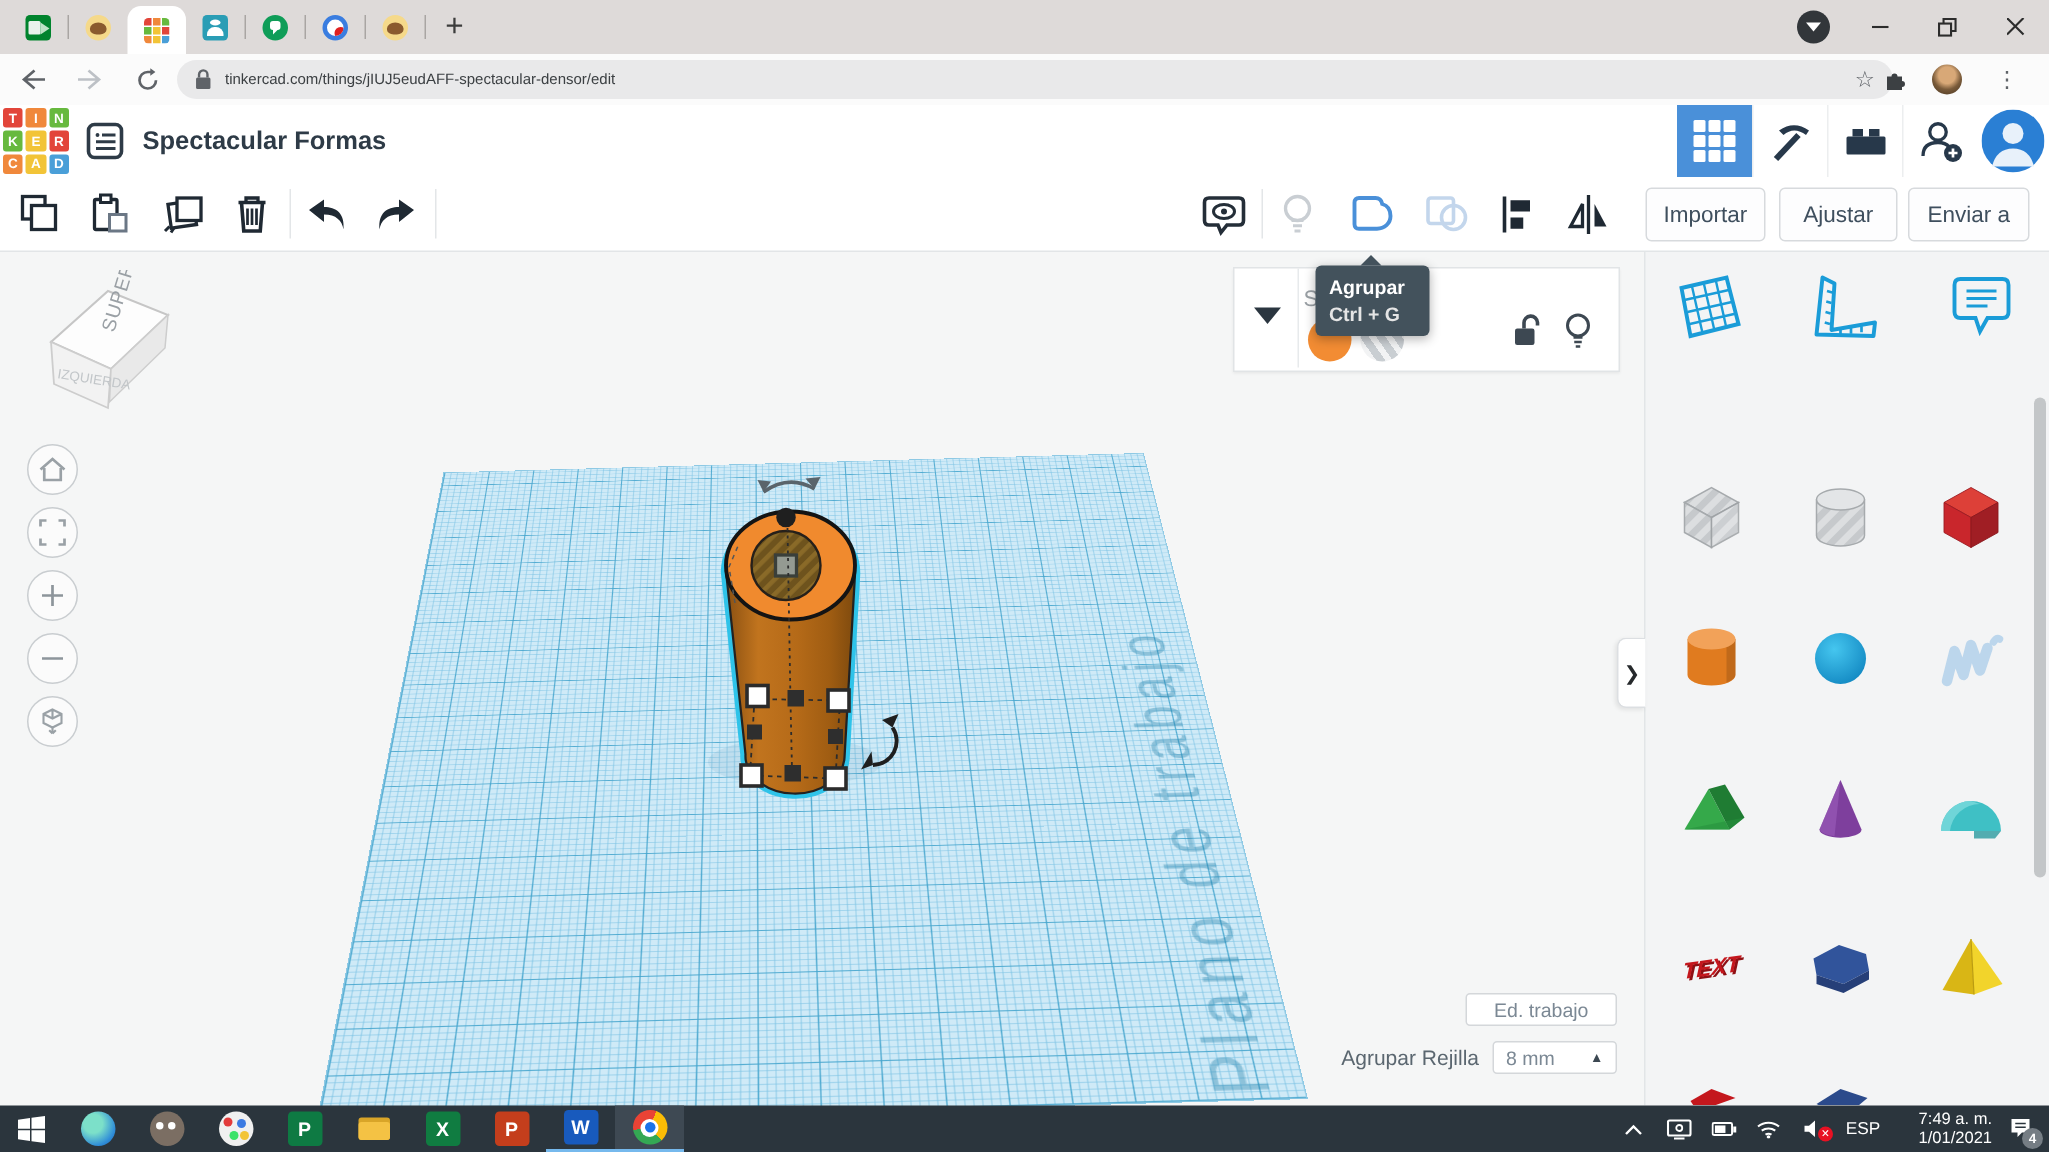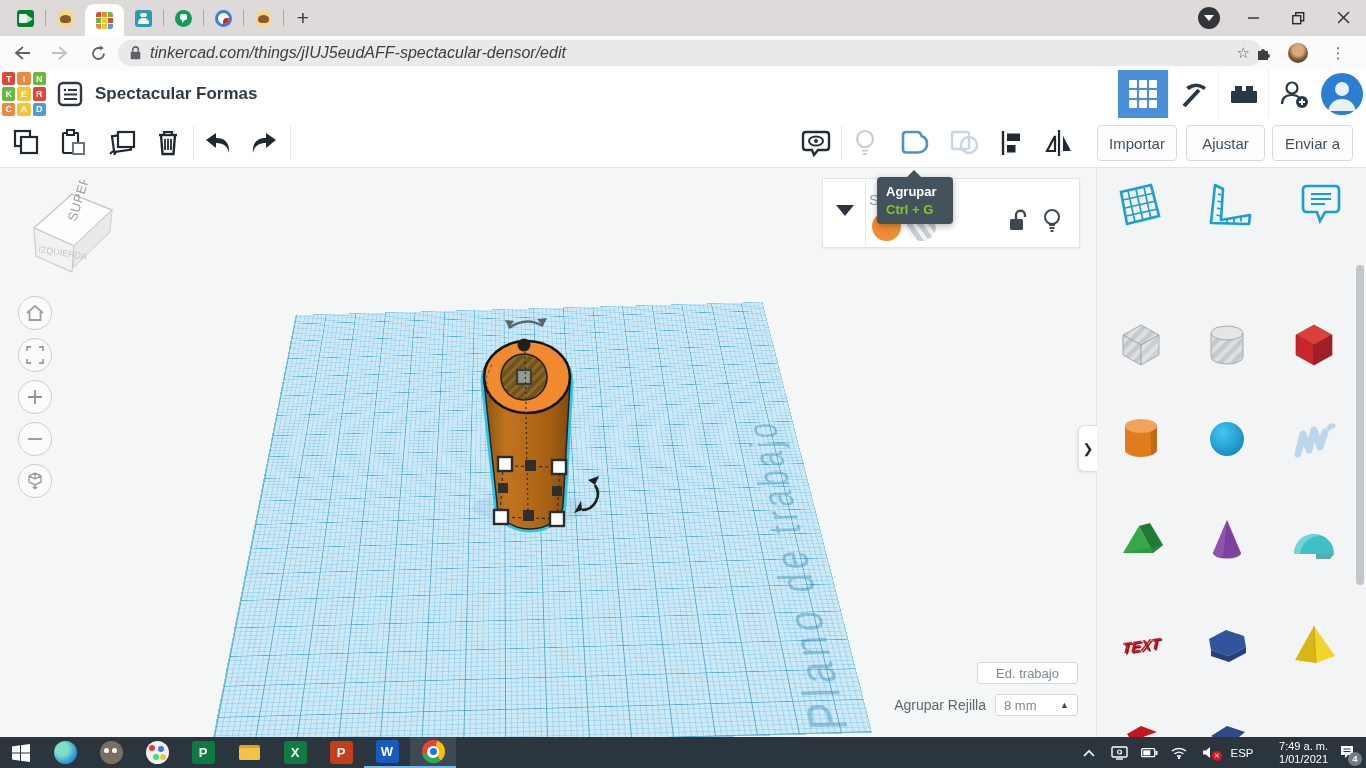--- a/index.html
+++ b/index.html
@@ -31,21 +31,21 @@
   .fav-cur:after{content:"";position:absolute;right:-2px;bottom:-2px;width:8px;height:8px;border-radius:50%;background:#e02020;}
   .wincontrols{position:absolute;right:0;top:0;height:36px;display:flex;}
   .winbtn{width:45px;height:36px;display:flex;align-items:center;justify-content:center;color:#2c2c2c;}
   .profdot{width:22px;height:22px;border-radius:50%;background:#32363a;display:flex;align-items:center;justify-content:center;}
   .profdot i{border-left:5px solid transparent;border-right:5px solid transparent;border-top:6px solid #fff;display:block;}
 
   
   .addressbar{position:absolute;top:36px;left:0;right:0;height:34px;background:#fbfbfb;border-bottom:1px solid #ececec;}
   .navbtn{position:absolute;top:3px;width:28px;height:28px;display:flex;align-items:center;justify-content:center;border-radius:50%;}
   .omnibox{position:absolute;left:118px;top:4px;width:1144px;height:26px;background:#e9e9ea;border-radius:13px;display:flex;align-items:center;padding:0 12px;box-sizing:border-box;}
-  .url{font-size:16px;color:#3c4043;margin-left:9px;white-space:nowrap;flex:1;font-style:italic;}
+  .url{font-size:10px;color:#3c4043;margin-left:9px;white-space:nowrap;flex:1;}
   .star{color:#5f6368;font-size:15px;}
   .extbtn{position:absolute;top:4px;width:28px;height:26px;display:flex;align-items:center;justify-content:center;}
   .avphoto{width:20px;height:20px;border-radius:50%;background:radial-gradient(circle at 50% 36%,#d8a877 0 34%,#7a5b3a 58%,#43311f 100%);}
   .kebab{font-size:15px;color:#5f6368;}
 
   
   .tcheader{position:absolute;top:70px;left:0;right:0;height:48px;background:#fff;}
   .logo{position:absolute;left:0;top:0;width:48px;height:48px;display:grid;grid-template-columns:repeat(3,1fr);grid-template-rows:repeat(3,1fr);gap:2px;padding:2px;box-sizing:border-box;background:#fff;}
   .logo span{display:flex;align-items:center;justify-content:center;color:#fff;font-size:9px;font-weight:bold;border-radius:2px;}
   .lg0{background:#e2453a}.lg1{background:#f0883b}.lg2{background:#67b93e}
@@ -87,21 +87,21 @@
   .insp-label{position:absolute;left:46px;top:12px;width:30px;overflow:hidden;white-space:nowrap;color:#9aa0a5;font-size:15px;}
   .swatch{position:absolute;width:29px;height:29px;border-radius:50%;}
   .swatch.orange{left:49px;top:33px;background:#f28c33;}
   .swatch.multi{left:84px;top:33px;background:repeating-linear-gradient(55deg,#c9ced2 0 5px,#f2f3f4 5px 9px);}
   .insp-ico{position:absolute;top:28px;width:26px;height:28px;display:flex;align-items:center;justify-content:center;}
 
   
   .grouptip{position:absolute;left:877px;top:9px;width:76px;background:#43525c;border-radius:4px;padding:7px 9px;box-sizing:border-box;z-index:6;box-shadow:0 2px 7px rgba(0,0,0,0.3);}
   .grouptip:before{content:"";position:absolute;top:-7px;left:30px;border-left:7px solid transparent;border-right:7px solid transparent;border-bottom:7px solid #43525c;}
   .tip-title{color:#fff;font-size:13px;font-weight:bold;}
-  .tip-short{color:#84cc16;font-size:13px;font-weight:bold;margin-top:3px;}
+  .tip-short{color:#e5e5e5;font-size:13px;font-weight:bold;margin-top:3px;}
 
   
   .editgrid-btn{position:absolute;left:977px;top:494px;width:101px;height:22px;background:#fff;border:1px solid #d4d7da;border-radius:3px;color:#7b8894;font-size:13px;display:flex;align-items:center;justify-content:center;z-index:5;box-sizing:border-box;}
   .snap-label{position:absolute;left:868px;top:529px;width:118px;text-align:right;color:#5b6770;font-size:14px;z-index:5;}
   .snap-dd{position:absolute;left:995px;top:526px;width:83px;height:22px;background:#fff;border:1px solid #d4d7da;border-radius:3px;color:#7b8894;font-size:13px;display:flex;align-items:center;justify-content:space-between;padding:0 8px;box-sizing:border-box;z-index:5;}
   .snap-dd .caret{color:#3c4852;font-size:9px;}
 
   
   .collapse-tab{position:absolute;left:1078px;top:257px;width:19px;height:47px;background:#fff;border:1px solid #dcdfe2;border-right:none;border-radius:6px 0 0 6px;box-shadow:-1px 1px 3px rgba(0,0,0,0.08);display:flex;align-items:center;justify-content:center;font-size:13px;color:#26292c;z-index:4;box-sizing:border-box;}
 

